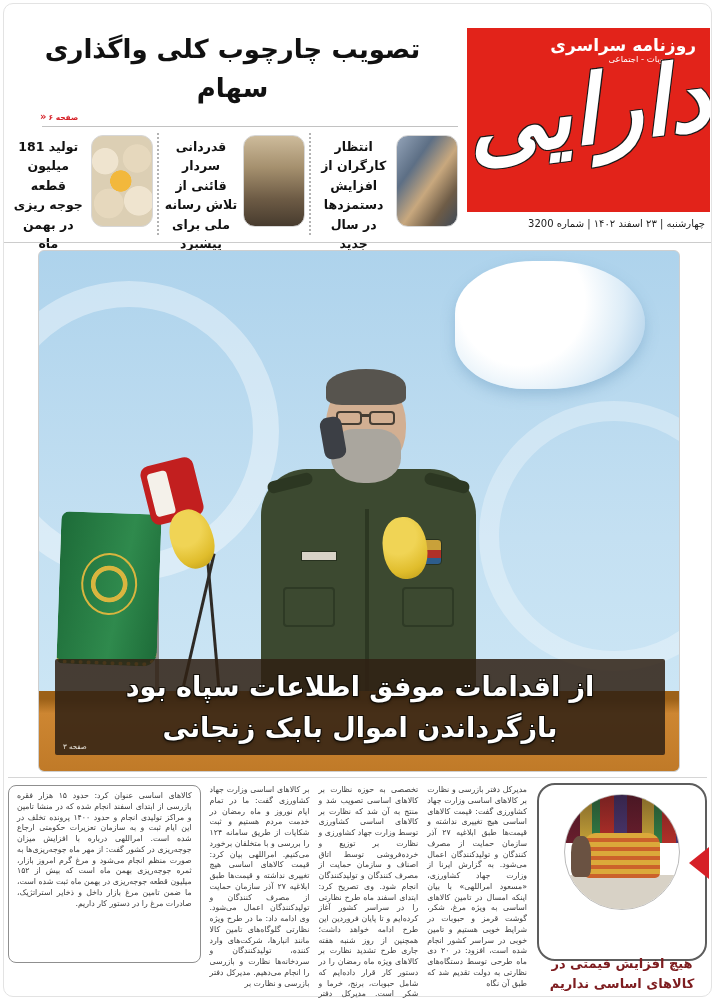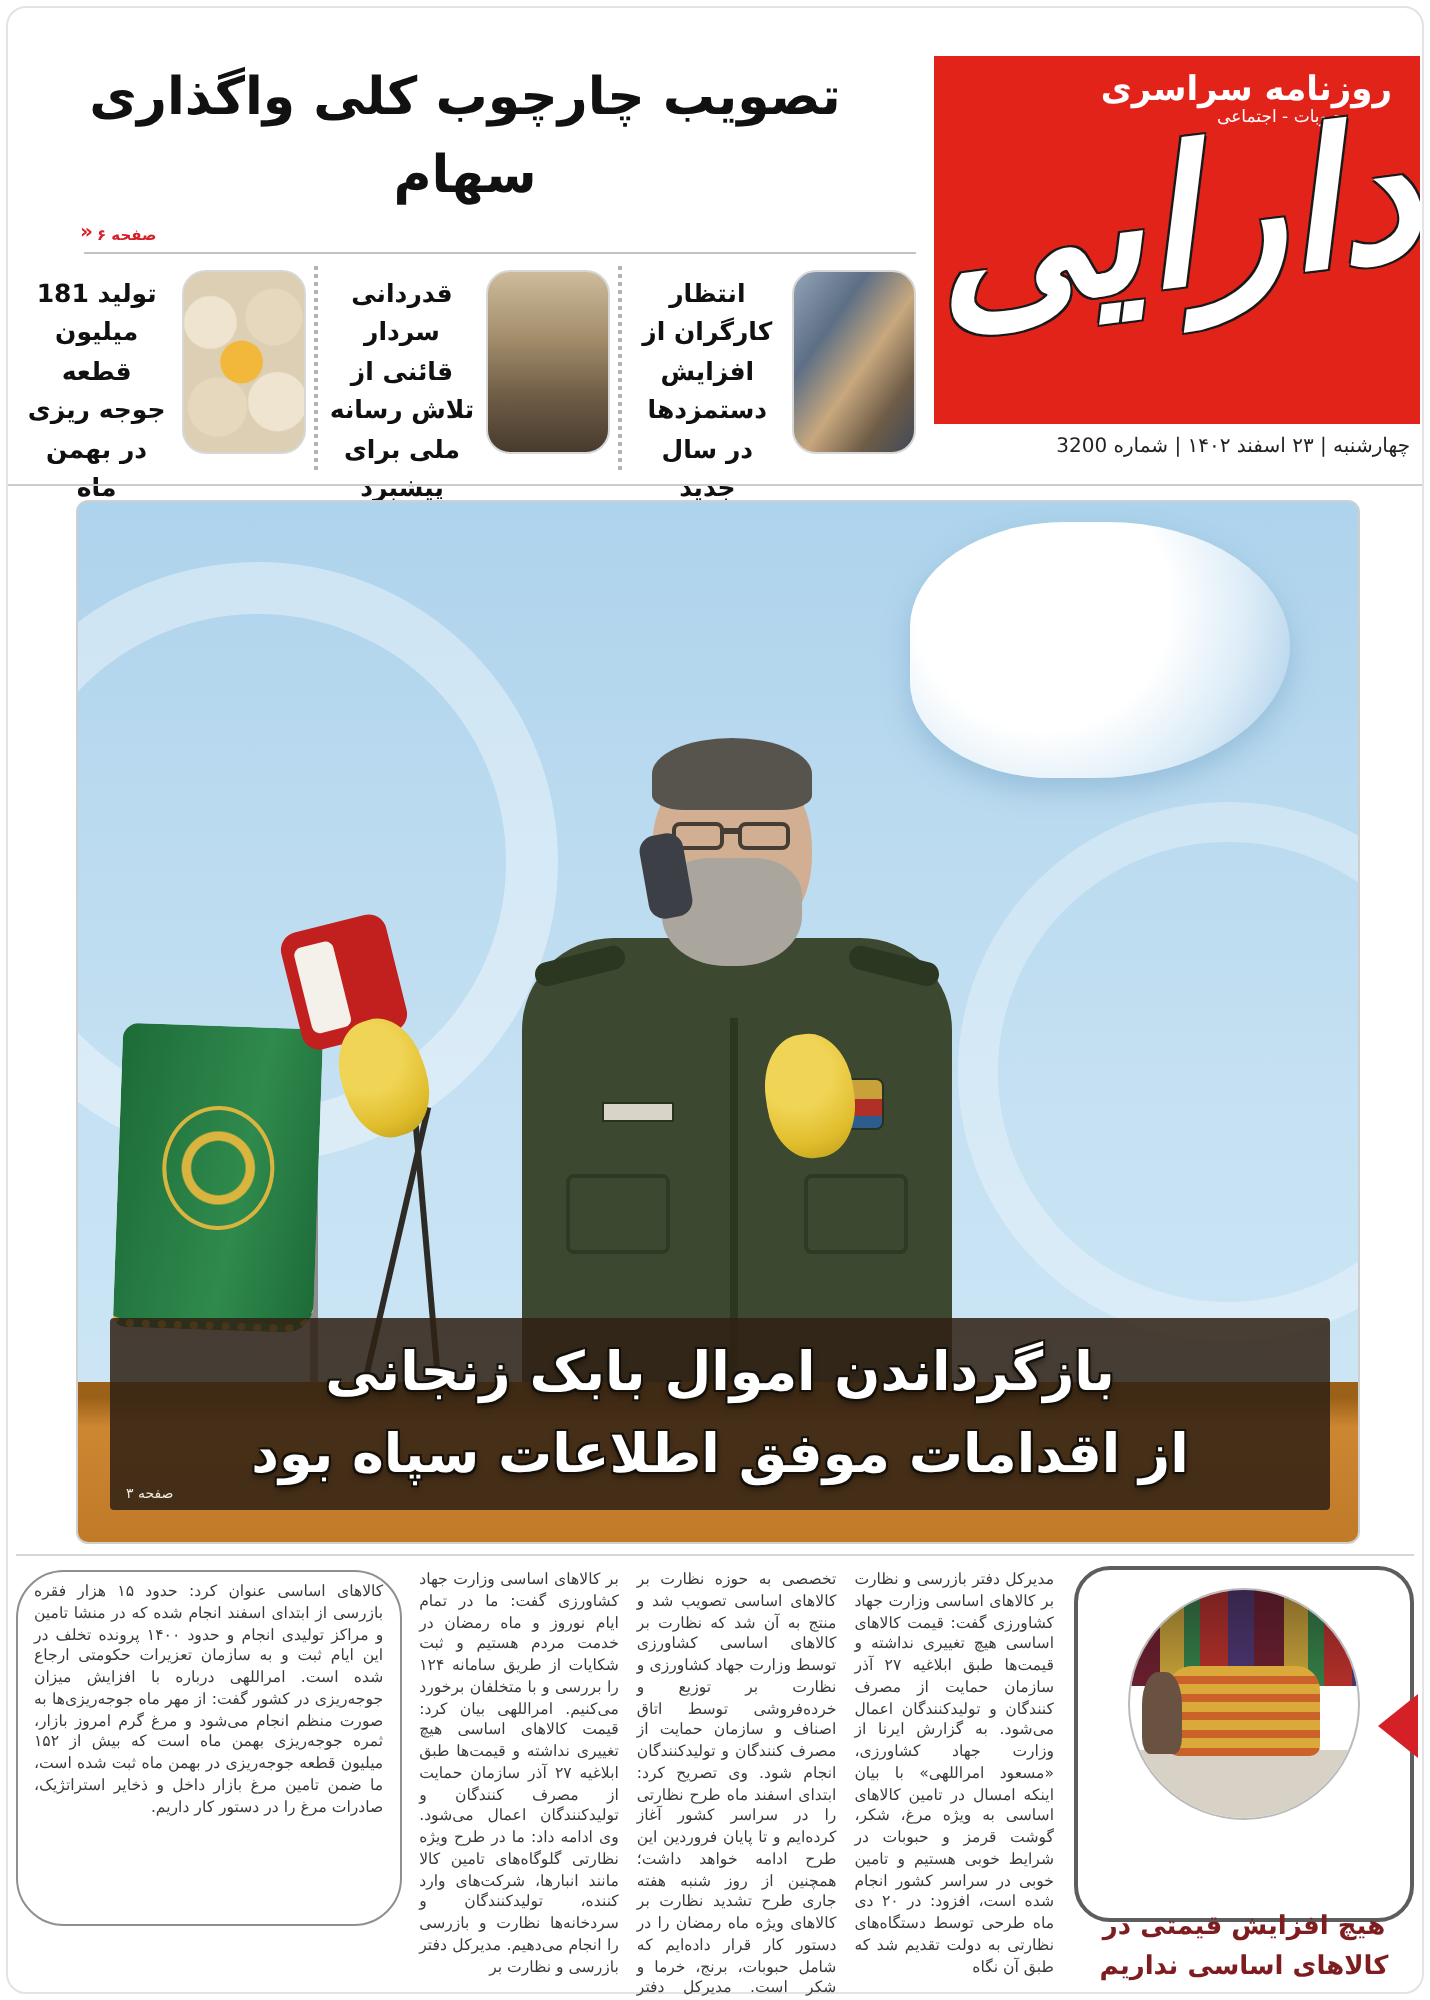--- a/index.html
+++ b/index.html
@@ -108,21 +108,21 @@
   .mk-floor { position:absolute; bottom:0; left:0; right:0; height:30%; background:#d8d2c6; }
   .mk-pile { position:absolute; left:17%; top:33%; width:66%; height:40%;
     background:repeating-linear-gradient(0deg, rgba(190,40,30,.55) 0 4px, rgba(0,0,0,0) 4px 9px), #dba93a;
     border-radius:12px 12px 5px 5px; }
   .mk-person { position:absolute; left:5%; top:36%; width:18%; height:36%; background:#6a5242; border-radius:40% 40% 20% 20%; }
   .card-headline { font-size:13px; font-weight:bold; color:#7e1d20; text-align:center; line-height:1.5; padding:0 8px;margin-top:44px; }
   .card-notch { position:absolute; right:-4px; top:62px; width:0; height:0;
     border-top:16px solid transparent; border-bottom:16px solid transparent; border-right:20px solid #d62027; }
   .cols { flex:1; display:flex; gap:9px; padding-top:2px; }
   .col { flex:1; font-size:7.8px; line-height:1.38; text-align:justify; color:#3b3b3b; }
-  .col.boxed { flex:1.75; border:1.2px solid #8f8f8f; border-radius:24px; padding:5px 8px 4px; }
+  .col.boxed { flex:1.75; border:1.2px solid #8f8f8f; border-radius:8px; padding:5px 8px 4px; }
 </style>
 </head>
 <body>
 
 <div class="page">
   <div class="page-frame"></div>
 
   <div class="masthead">
     <div class="tagline-top">روزنامه سراسری</div>
     <div class="tagline-sub">حبوبات - اجتماعی</div>
@@ -202,22 +202,22 @@
     <div class="lens lens-l"></div>
     <div class="glass-bridge"></div>
     <div class="mic-red">
       <div class="mic-red-panel"></div>
     </div>
     <div class="mic-yellow mic-y1"></div>
     <div class="mic-black"></div>
     <div class="mic-yellow mic-y2"></div>
     <div class="podium"></div>
     <div class="photo-band">
+      <div class="line">از اقدامات موفق اطلاعات سپاه بود</div>
       <div class="line">بازگرداندن اموال بابک زنجانی</div>
-      <div class="line">از اقدامات موفق اطلاعات سپاه بود</div>
       <div class="band-ref">صفحه ۳</div>
     </div>
   </div>
 
   <div class="bottom-rule"></div>
   <div class="bottom">
     <div class="story-card">
       <div class="card-circle">
         <div class="mk-top"></div>
         <div class="mk-floor"></div>

